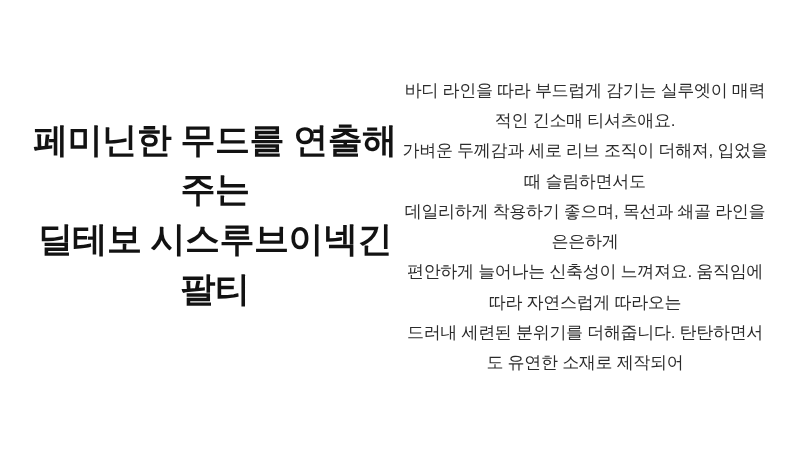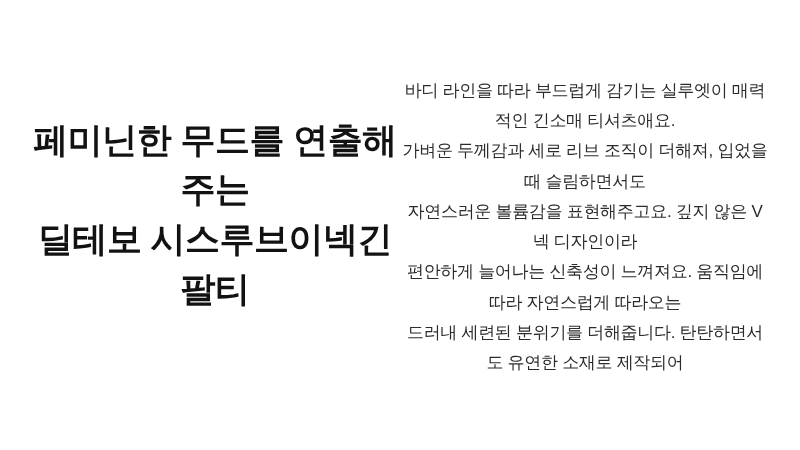--- a/index.html
+++ b/index.html
@@ -52,18 +52,18 @@
 <div class="page">
 
   <div class="title-block">
     <div class="title-line">페미닌한 무드를 연출해주는</div>
     <div class="title-line">딜테보 시스루브이넥긴팔티</div>
   </div>
 
   <div class="body-block">
     <div class="body-line">바디 라인을 따라 부드럽게 감기는 실루엣이 매력적인 긴소매 티셔츠애요.</div>
     <div class="body-line">가벼운 두께감과 세로 리브 조직이 더해져, 입었을 때 슬림하면서도</div>
-    <div class="body-line">자연스러운 볼륨감을 표현해주고요. 깊지 않은 V넥 디자인이라</div>
+    <div class="body-line">데일리하게 착용하기 좋으며, 목선과 쇄골 라인을 은은하게</div>
     <div class="body-line">편안하게 늘어나는 신축성이 느껴져요. 움직임에 따라 자연스럽게 따라오는</div>
     <div class="body-line">드러내 세련된 분위기를 더해줍니다. 탄탄하면서도 유연한 소재로 제작되어</div>
   </div>
 
 </div>
 
 </body></html>

